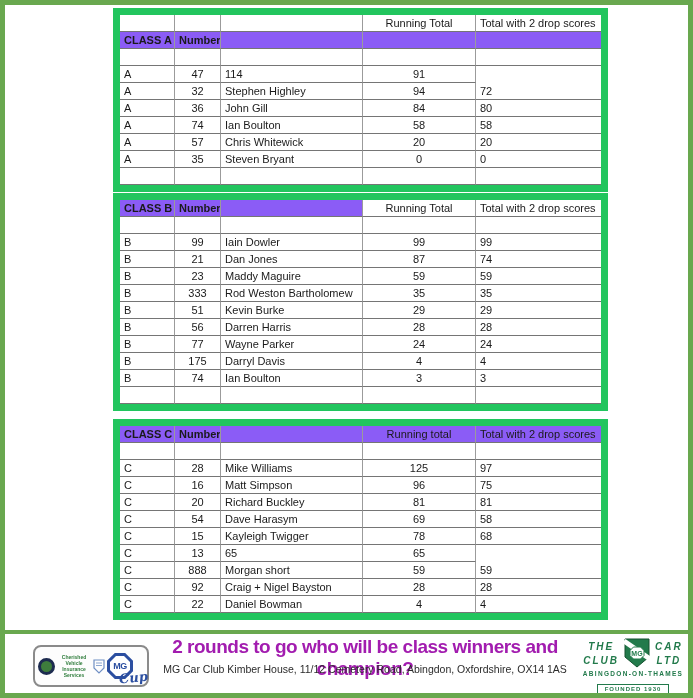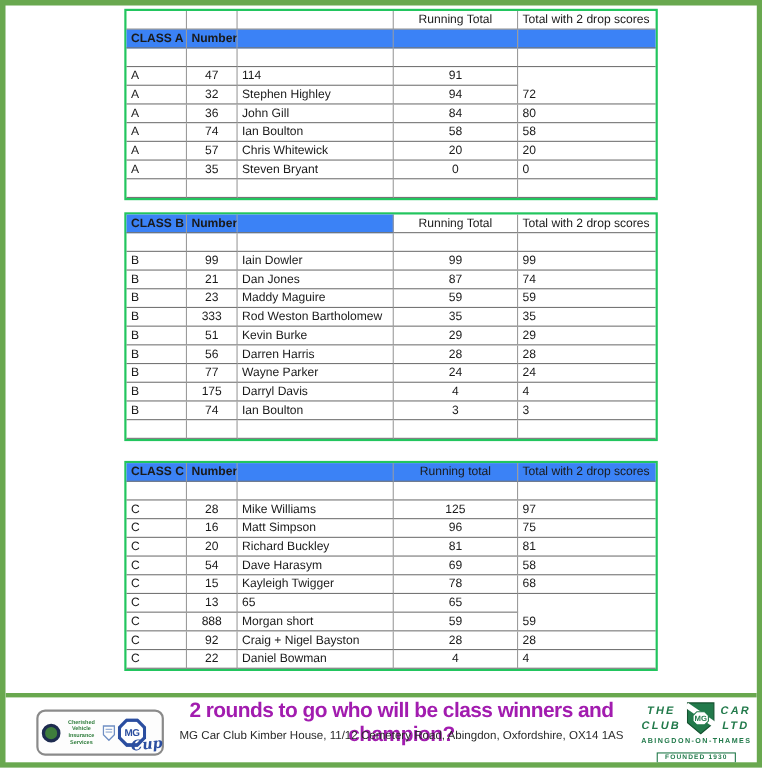--- a/index.html
+++ b/index.html
@@ -2,32 +2,32 @@
 <html><head>
 <meta charset="utf-8">
 <style>
   html,body{margin:0;padding:0;background:#e8e8e8;}
   .page{
     position:relative;width:693px;height:698px;box-sizing:border-box;
     background:#fff;border:5px solid #69a84f;overflow:hidden;
     font-family:"Liberation Sans",sans-serif;color:#1a1a1a;
   }
   
-  .t{position:absolute;left:108px;border:2px solid #22c55e;background:#fff;}
+  .t{position:absolute;left:108px;border:7px solid #22c55e;background:#fff;}
   .r{display:flex;height:17px;line-height:16px;}
   .c{
     box-sizing:border-box;border-right:1px solid #9b9b9b;border-bottom:1px solid #757575;
     padding:0 4px;font-size:11px;white-space:nowrap;overflow:hidden;
   }
   .r .c:nth-child(1){width:55px;}
   .r .c:nth-child(2){width:46px;text-align:center;}
   .r .c:nth-child(3){width:142px;}
   .r .c:nth-child(4){width:113px;text-align:center;}
   .r .c:nth-child(5){width:125px;text-align:left;border-right:none;}
-  .g{background:#3b82f6;}
+  .g{background:#8b5cf6;}
   .b{font-weight:bold;text-align:left !important;}
   .hdr{text-align:center;}
   
   .divider{position:absolute;left:0;width:683px;height:4px;background:#69a84f;top:625px;}
   .headline{
     position:absolute;left:135px;width:450px;top:631px;text-align:center;
     font-size:19px;font-weight:bold;letter-spacing:-0.5px;
   }
   .address{
     position:absolute;left:135px;width:450px;top:658px;text-align:center;

